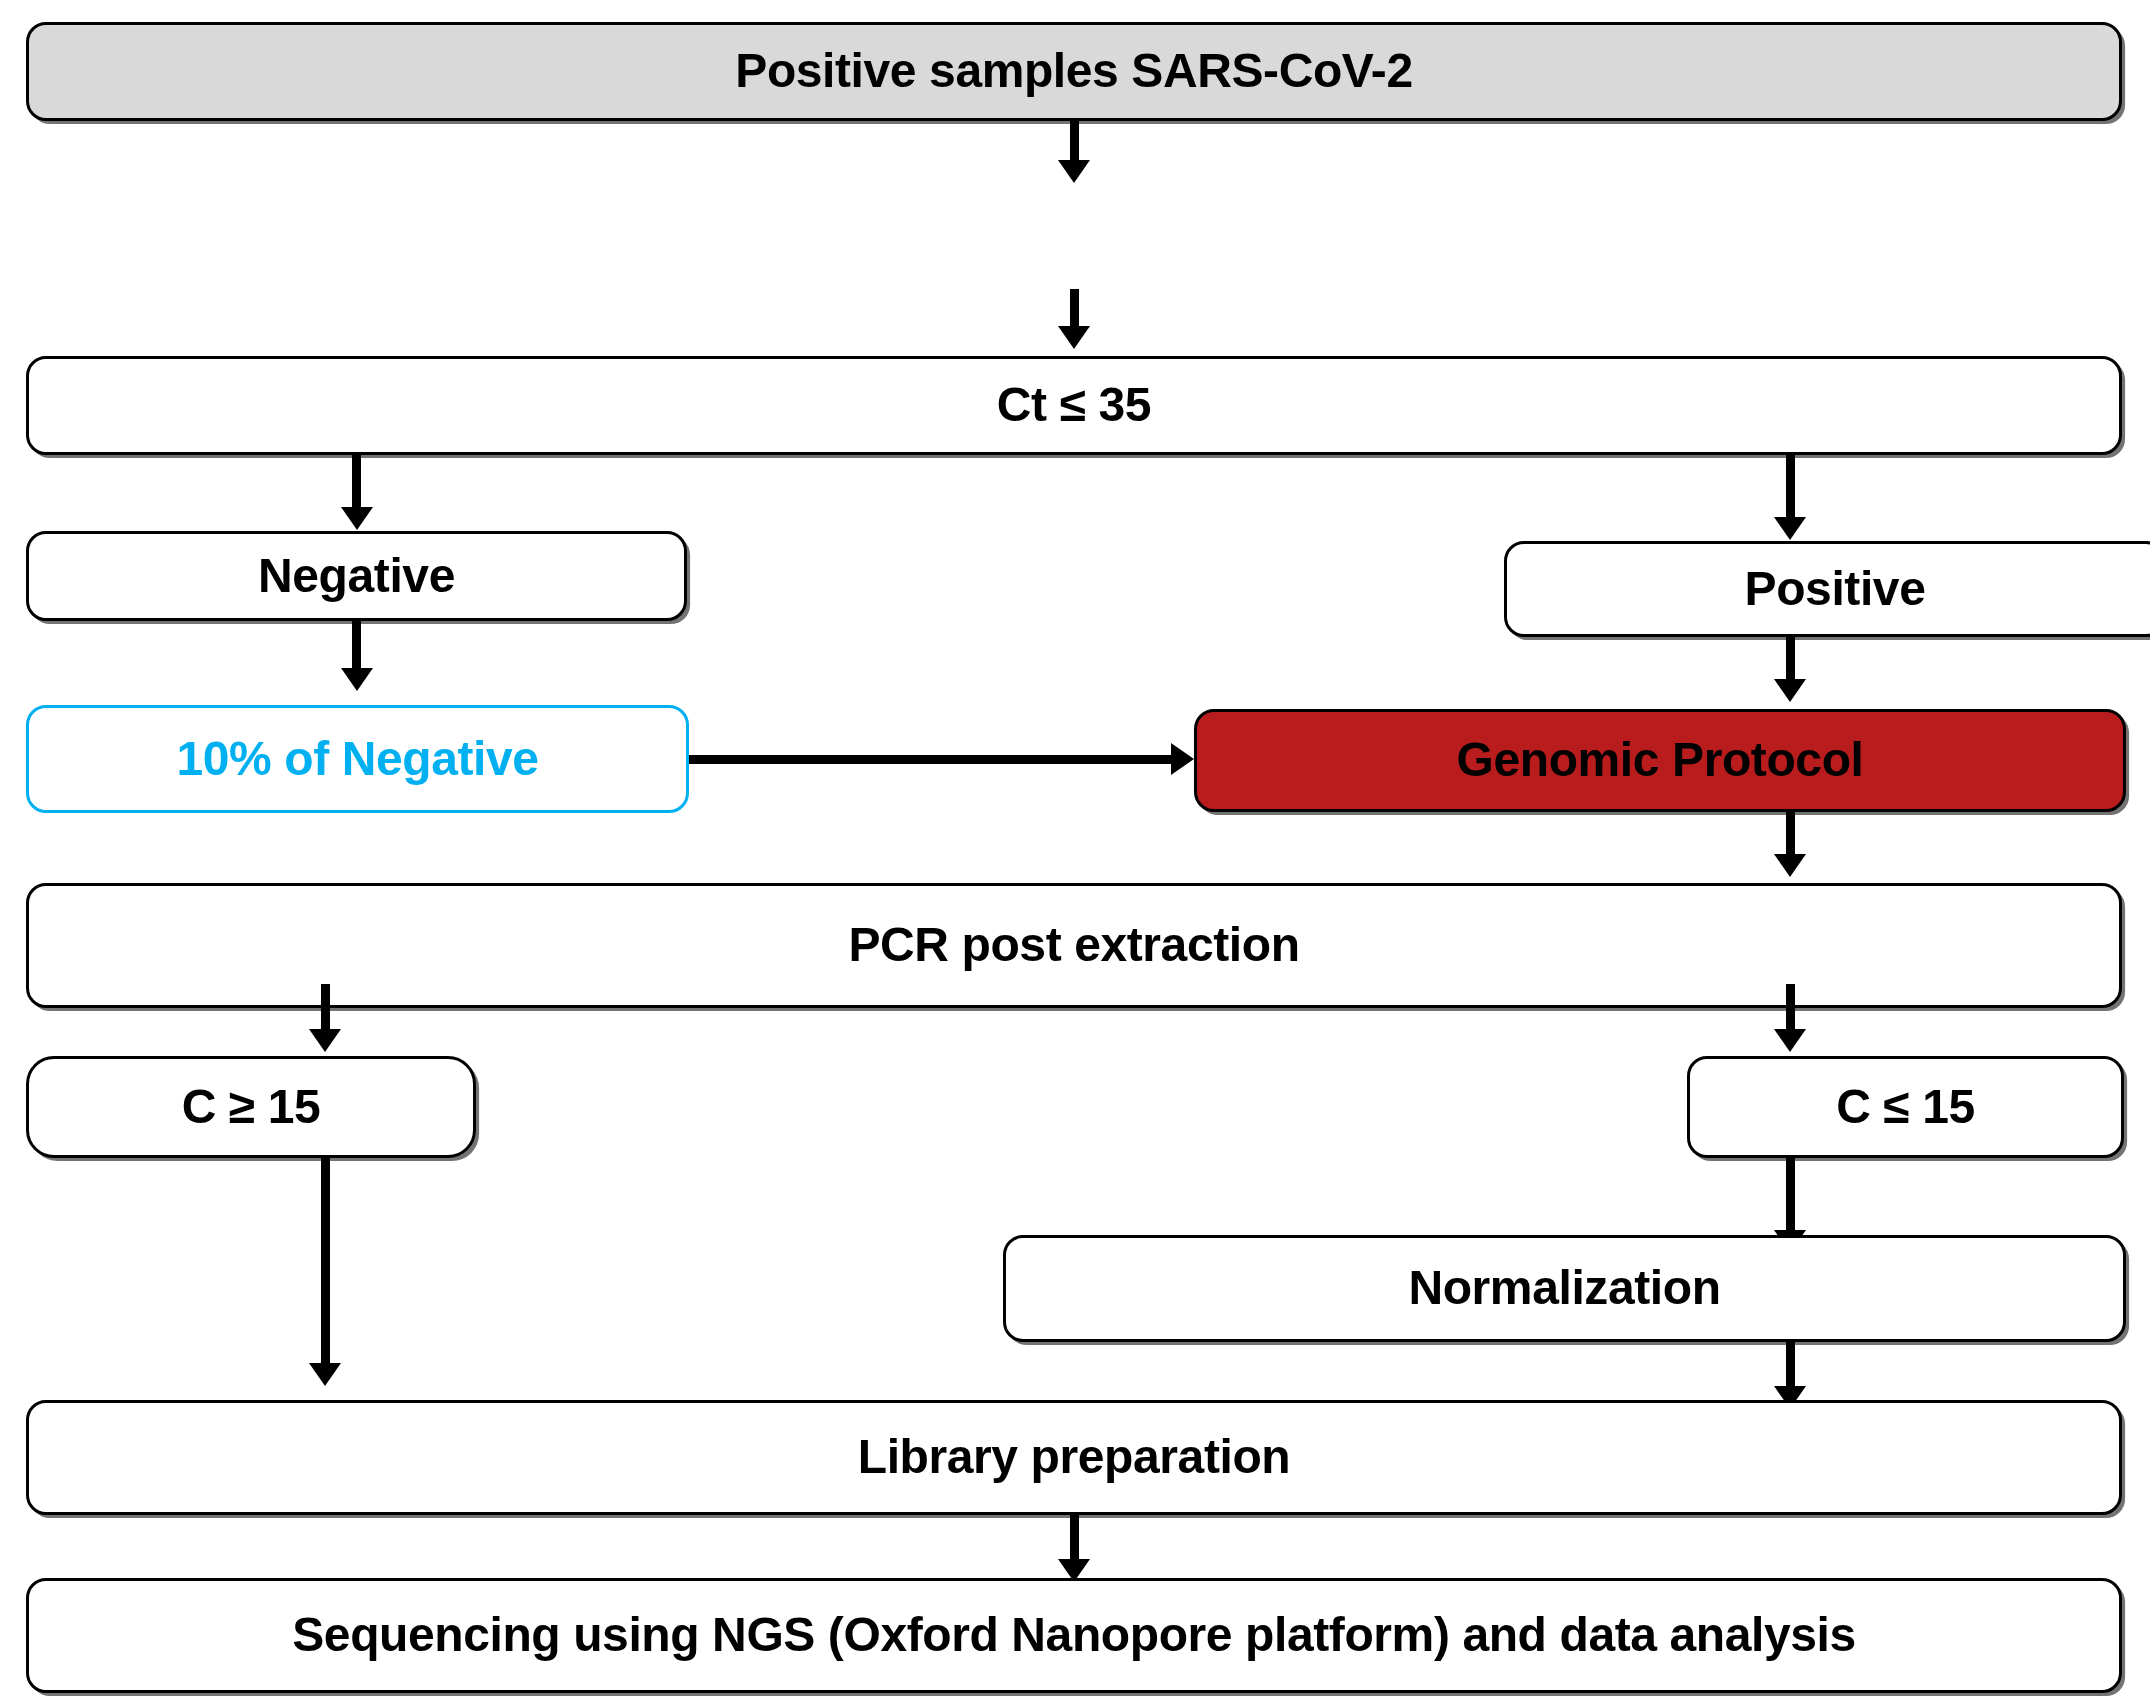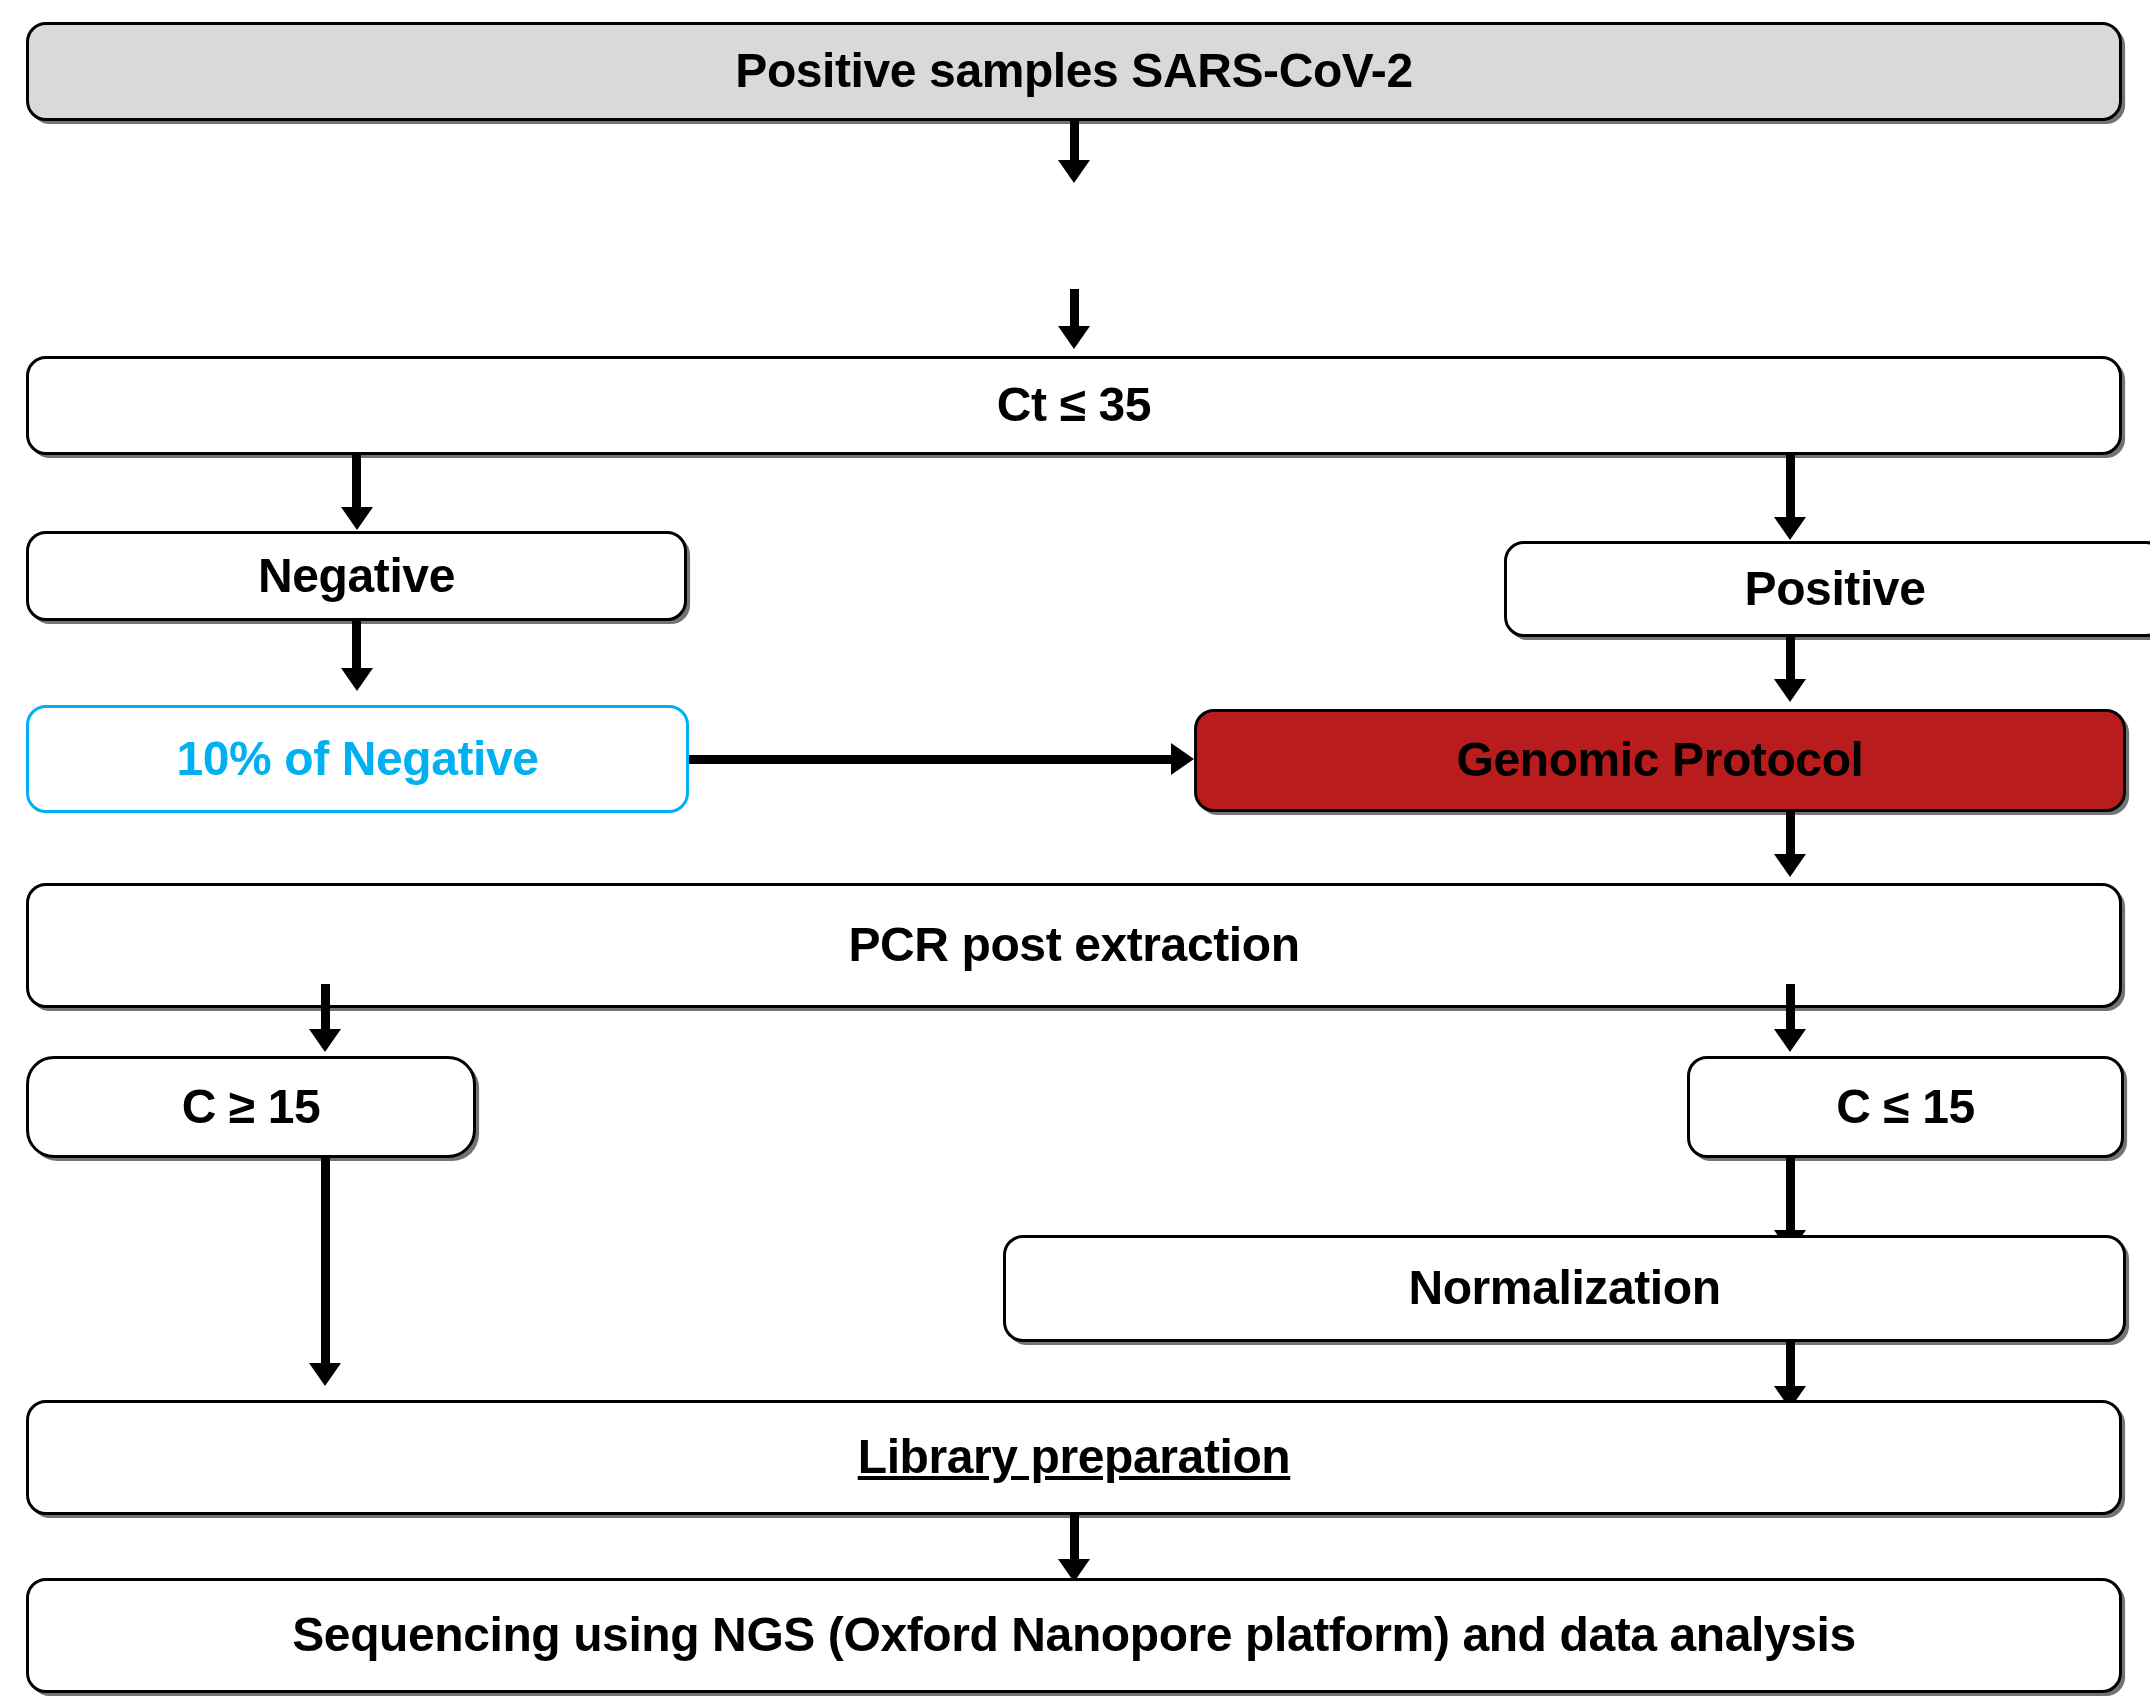--- a/index.html
+++ b/index.html
@@ -144,21 +144,21 @@
   <div class="vline" style="left:1786px; top:1158px; height:77px;"></div>
   <div class="arrow-down" style="left:1774px; top:1230px;"></div>
 
   <div class="node" style="left:1003px; top:1235px; width:1123px; height:107px;">
     <span class="label">Normalization</span>
   </div>
 
   <div class="vline" style="left:1786px; top:1342px; height:48px;"></div>
   <div class="arrow-down" style="left:1774px; top:1386px;"></div>
 
-  <div class="node" style="left:26px; top:1400px; width:2096px; height:115px;text-decoration:underline;">
+  <div class="node" style="left:26px; top:1400px; width:2096px; height:115px;">
     <span class="label">Library preparation</span>
   </div>
 
   <div class="vline" style="left:1070px; top:1515px; height:48px;"></div>
   <div class="arrow-down" style="left:1058px; top:1559px;"></div>
 
   <div class="node" style="left:26px; top:1578px; width:2096px; height:115px;">
     <span class="label">Sequencing using NGS (Oxford Nanopore platform) and data analysis</span>
   </div>
 

